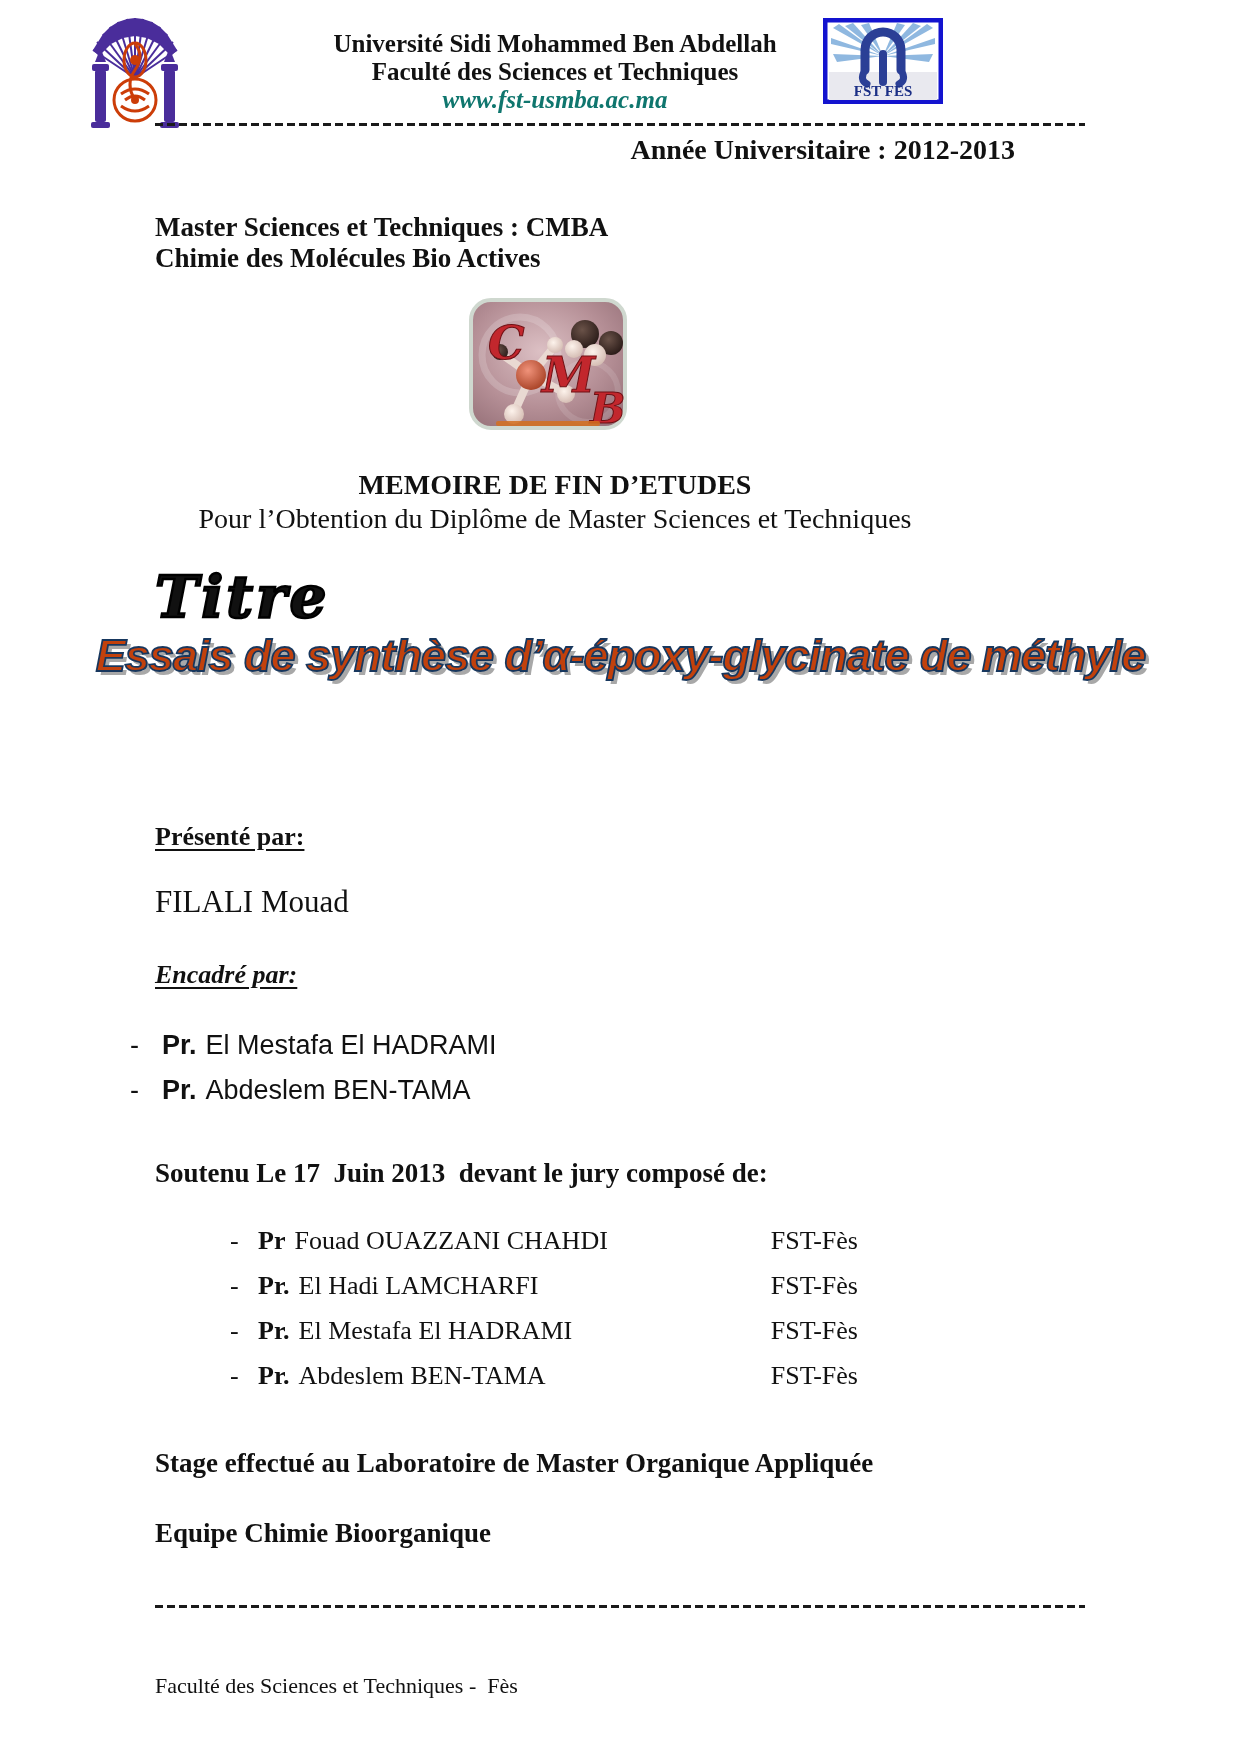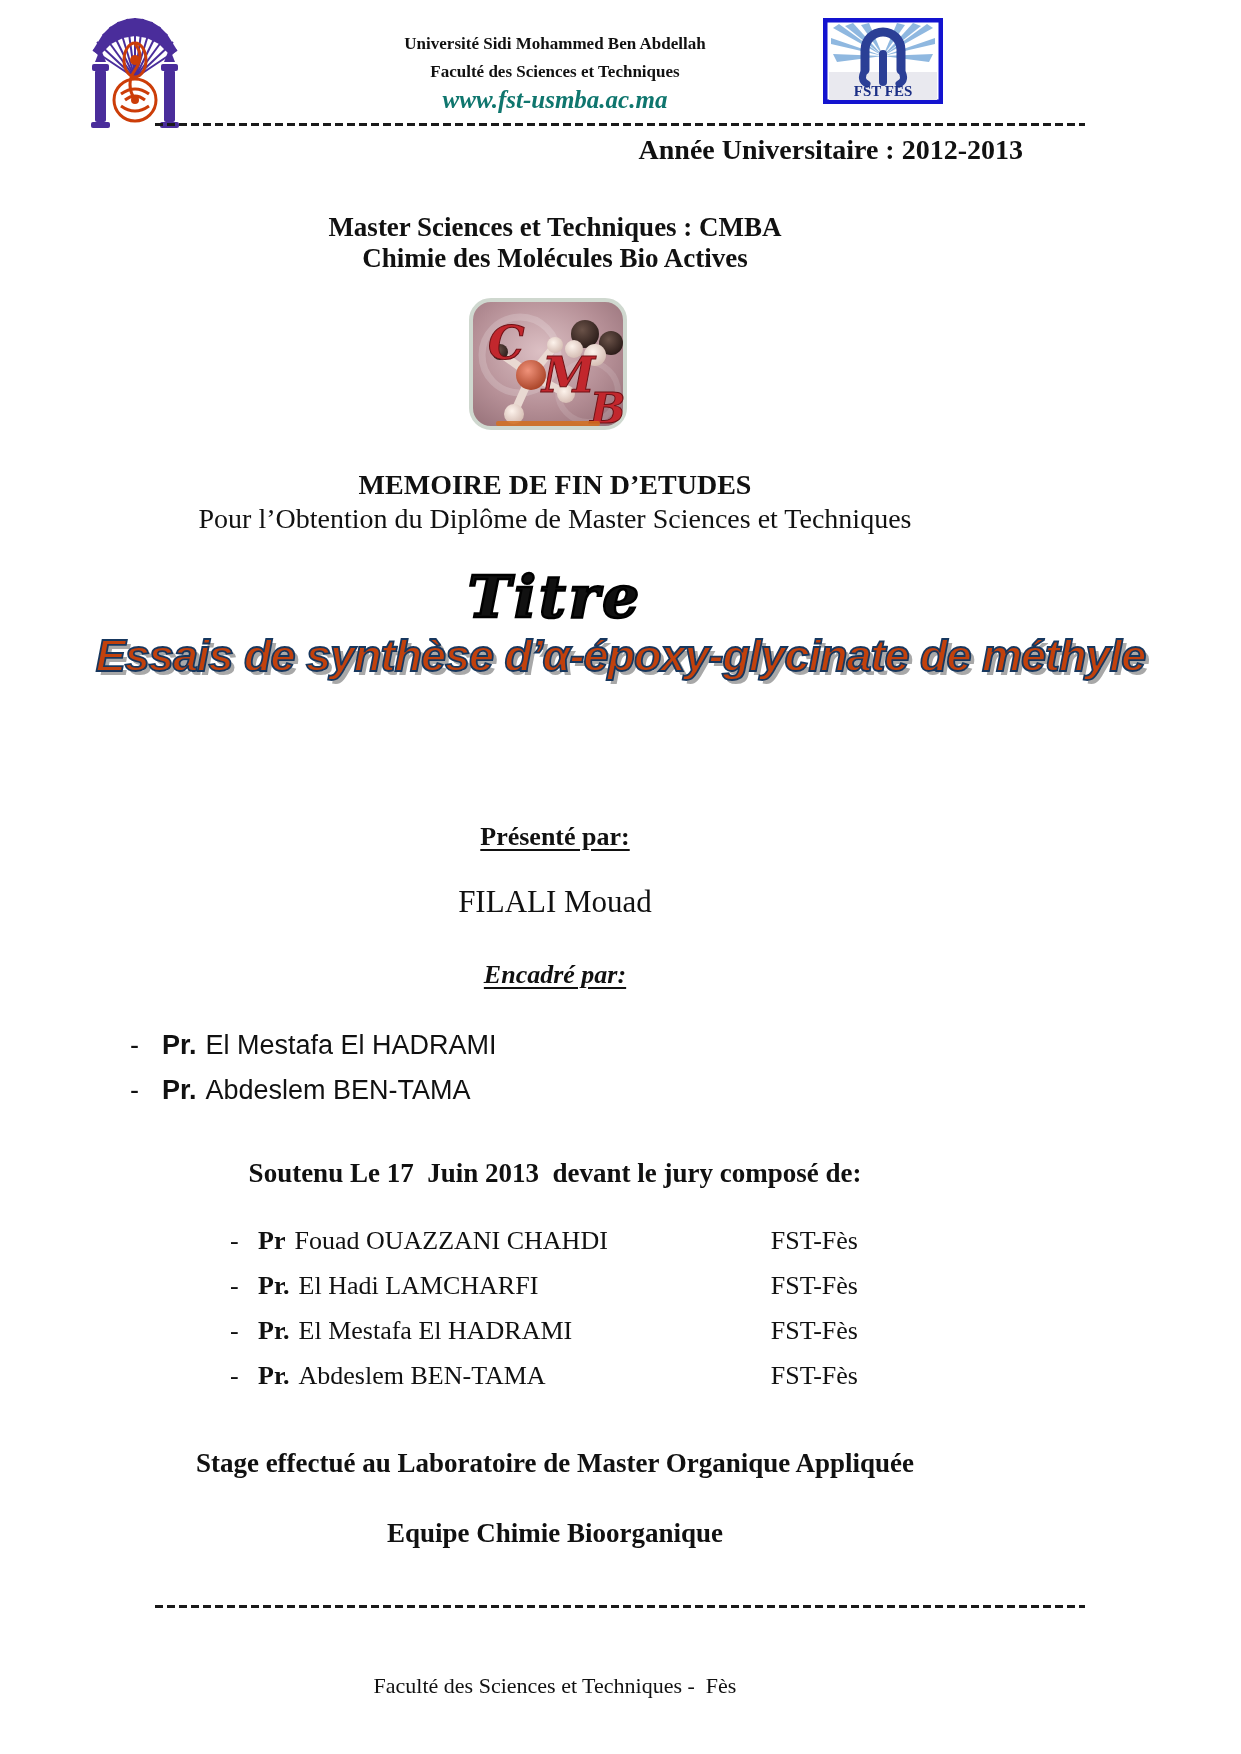--- a/index.html
+++ b/index.html
@@ -3,26 +3,26 @@
 <meta charset="utf-8">
 <style>
   html,body{margin:0;padding:0;background:#ffffff;}
   .page{
     position:relative;width:1241px;height:1754px;background:#ffffff;overflow:hidden;
     font-family:"Liberation Serif", serif;color:#111;
   }
   .abs{position:absolute;}
   
   .hdr-center{left:255px;top:30px;width:600px;text-align:center;line-height:28px;}
-  .hdr-line{font-weight:bold;font-size:17px;}
+  .hdr-line{font-weight:bold;font-size:25px;}
   .hdr-site{font-weight:bold;font-style:italic;font-size:25px;color:#0f766e;}
   .dashline{height:3px;background:repeating-linear-gradient(90deg,#1a1a1a 0 8px,transparent 8px 12px);}
-  .year{left:0;top:134px;width:1015px;text-align:right;font-weight:bold;font-size:28px;padding-left:8px;}
+  .year{left:0;top:134px;width:1015px;text-align:right;font-weight:bold;font-size:28px;}
   
-  .col{left:155px;width:800px;text-align:center;}
+  .col{left:155px;width:800px;text-align:left;}
   .master{top:212px;font-weight:bold;font-size:27px;line-height:31px;}
   .memoire{top:468px;left:70px;width:970px;text-align:center;font-size:28px;line-height:34px;}
   .memoire .t1{font-weight:bold;}
   .titre{
     top:563px;font-family:"DejaVu Serif", serif;font-style:italic;font-weight:900;
     font-size:58px;letter-spacing:3px;-webkit-text-stroke:2.5px #000;
   }
   .thesis{
     left:0;top:630px;width:1241px;text-align:center;
     font-family:"Liberation Sans", sans-serif;font-weight:bold;font-style:italic;

